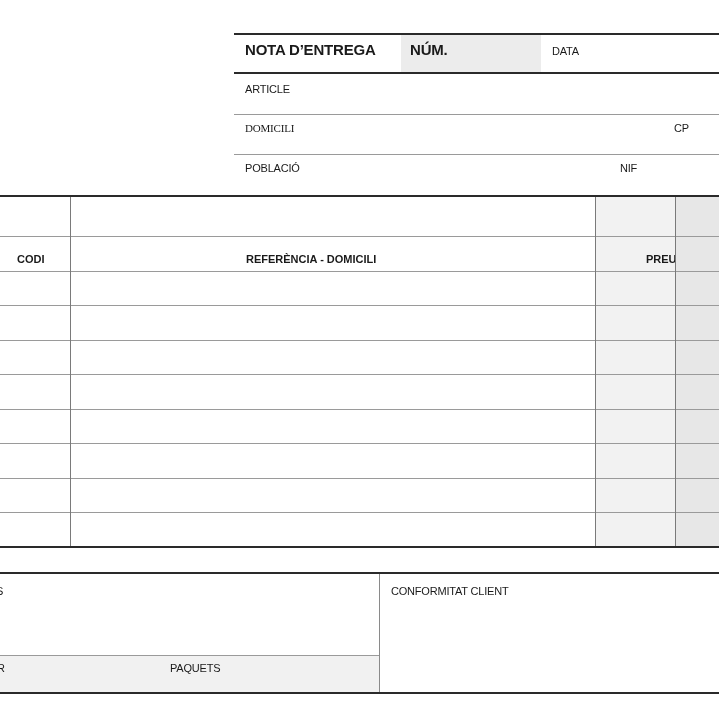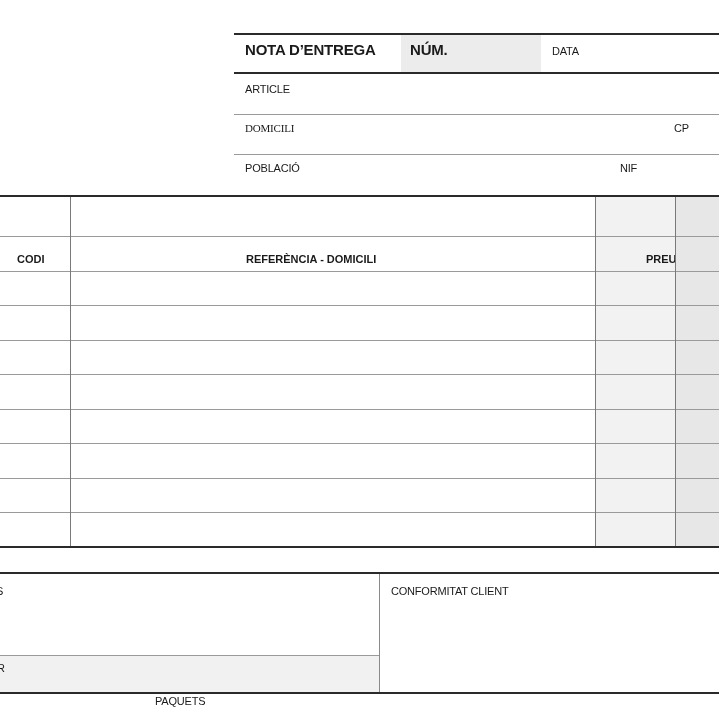--- a/index.html
+++ b/index.html
@@ -88,21 +88,21 @@
 </div>
 
 <div>
   <div class="hline-heavy" style="left:0; top:572px; width:719px;"></div>
   <div class="paq-band" style="left:0; top:656px; width:379px; height:37px;"></div>
   <div class="hline-thin" style="left:0; top:655px; width:379px;"></div>
   <div class="vline" style="left:379px; top:574px; height:119px; background:#8a8a8a;"></div>
 
   <div class="lbl" style="left:-4px; top:585px;">S</div>
   <div class="lbl" style="left:-3px; top:662px;">R</div>
-  <div class="lbl" style="left:155px; top:662px;margin-top:33px;">PAQUETS</div>
+  <div class="lbl" style="left:170px; top:662px;">PAQUETS</div>
   <div class="lbl" style="left:391px; top:585px;">CONFORMITAT CLIENT</div>
 
   <div class="abs" style="left:0; top:574px; width:379px; height:80px;"></div>
   <div class="abs" style="left:160px; top:656px; width:219px; height:37px;"></div>
   <div class="abs" style="left:380px; top:574px; width:339px; height:119px;"></div>
 
   <div class="hline-heavy" style="left:0; top:692px; width:719px;"></div>
 </div>
 
 </body></html>

